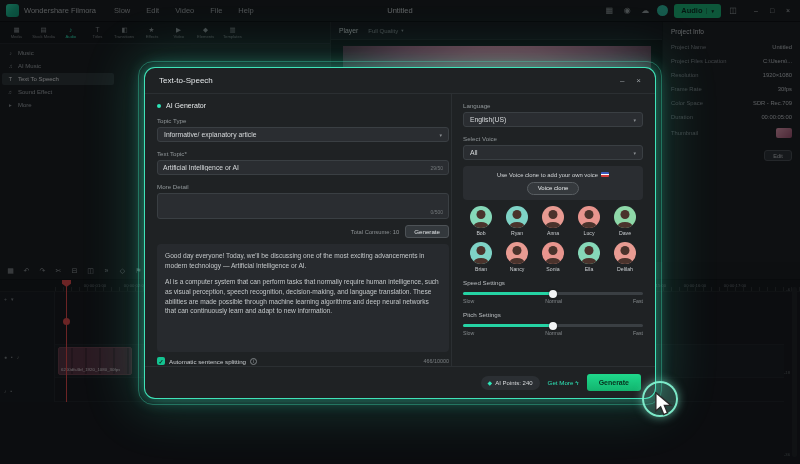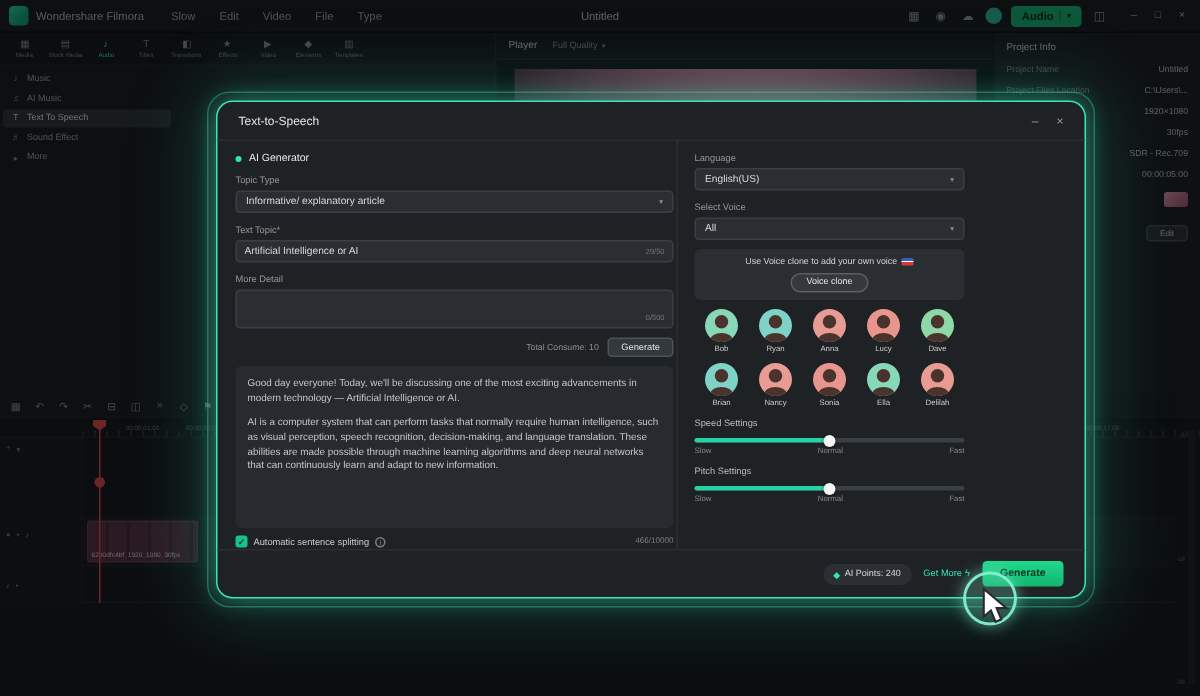--- a/index.html
+++ b/index.html
@@ -75,21 +75,21 @@
   .clip-label{font-size:4.4px;color:#e2d5da;white-space:nowrap;overflow:hidden;}
   .playhead-line{position:absolute;left:66px;top:18px;width:1px;height:122px;background:#e84848;}
   .playhead-cap{position:absolute;left:62px;top:18px;width:9px;height:7px;background:#e84848;clip-path:polygon(0 0,100% 0,100% 55%,50% 100%,0 55%);}
   .playhead-knob{position:absolute;left:63px;top:56px;width:7px;height:7px;border-radius:50%;background:#e84848;}
   .meter{position:absolute;right:3px;top:25px;width:5px;height:170px;background:#1d2023;border-radius:2px;}
   .meter-labels{position:absolute;right:10px;top:25px;height:170px;display:flex;flex-direction:column;justify-content:space-between;}
   .meter-labels span{font-size:4.2px;color:#5f6467;text-align:right;}
 
   
   .overlay{position:absolute;inset:0;background:rgba(5,7,9,.55);z-index:40;}
-  .dialog{position:absolute;left:145px;top:68px;width:578px;height:330px;background:#1f2224;border-radius:10px;z-index:50;
+  .dialog{position:absolute;left:145px;top:68px;width:510px;height:330px;background:#1f2224;border-radius:10px;z-index:50;
     box-shadow:0 0 0 1px #3fe3b8, 0 0 16px 2px rgba(63,227,184,.45), 0 0 50px 14px rgba(63,227,184,.18);}
   .dialog::before{content:"";position:absolute;inset:-7px;border:1px solid rgba(63,227,184,.35);border-radius:15px;pointer-events:none;}
   .dlg-header{position:absolute;top:0;left:0;right:0;height:26px;display:flex;align-items:center;padding:0 14px;border-bottom:1px solid #2b2f32;}
   .dlg-title{font-size:8px;color:#e3e6e8;}
   .dlg-controls{margin-left:auto;display:flex;gap:12px;}
   .dlg-ctl{font-size:8px;color:#9ba0a3;line-height:10px;}
   .dlg-left{position:absolute;left:12px;top:26px;width:292px;bottom:32px;}
   .dlg-divider-v{position:absolute;left:306px;top:26px;bottom:32px;width:1px;background:#2b2f32;}
   .dlg-right{position:absolute;left:318px;top:26px;width:180px;bottom:32px;}
   .dlg-footer{position:absolute;left:0;right:0;bottom:0;height:32px;border-top:1px solid #2b2f32;display:flex;align-items:center;justify-content:flex-end;gap:8px;padding:0 14px;}
@@ -151,21 +151,21 @@
 
   <div class="titlebar">
     <div class="logo"></div>
     <div class="app-name">Wondershare Filmora</div>
     <div class="menus">
 
     <span class="menu-item">Slow</span>
         <span class="menu-item">Edit</span>
         <span class="menu-item">Video</span>
         <span class="menu-item">File</span>
-        <span class="menu-item">Type</span>
+        <span class="menu-item">Help</span>
       </div>
     <div class="tb-title">Untitled</div>
     <div class="tb-right">
       <span style="display:flex;gap:6px;">
 
       <span class="tb-icon">▦</span>
           <span class="tb-icon">◉</span>
           <span class="tb-icon">☁</span>
         </span>
       <span class="avatar-circle"></span>

